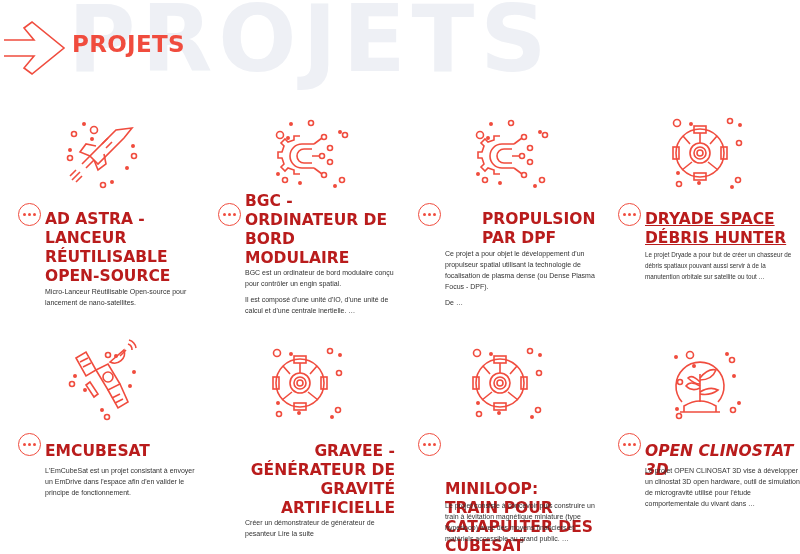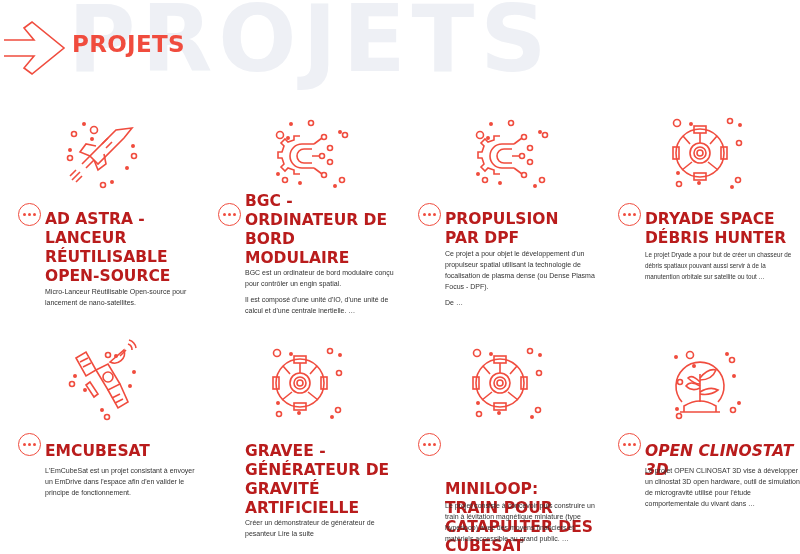--- a/index.html
+++ b/index.html
@@ -140,21 +140,21 @@
       <circle cx="90" cy="32" r="1.2" fill="#f04c3e"></circle>
         <circle cx="28" cy="74" r="1.2" fill="#f04c3e"></circle>
       <circle cx="50" cy="83" r="1.2" fill="#f04c3e"></circle>
         <circle cx="85" cy="86" r="1.2" fill="#f04c3e"></circle>
     </svg>
     <div class="more" style="top:103px;">
         <i></i>
         <i></i>
         <i></i>
       </div>
-    <div class="title" style="top:110px;">PROPULSION PAR DPF</div>
+    <div class="title" style="top:110px;margin-left:37px;">PROPULSION PAR DPF</div>
     <div class="desc" style="top:148px;">
       <p>Ce projet a pour objet le développement d'un propulseur spatial utilisant la technologie de focalisation de plasma dense (ou Dense Plasma Focus - DPF).</p>
       <p>De …</p>
     </div>
   </div>
 
   <div class="card" style="left:600px; top:0;">
     <svg class="illus" viewBox="0 0 100 100" fill="none" stroke="#f04c3e" stroke-width="1.6">
       <circle cx="50" cy="53" r="24"></circle>
       <circle cx="50" cy="53" r="10"></circle>
@@ -174,21 +174,21 @@
         <circle cx="90" cy="25" r="1.2" fill="#f04c3e"></circle>
       <circle cx="28" cy="73" r="1.2" fill="#f04c3e"></circle>
         <circle cx="49" cy="83" r="1.2" fill="#f04c3e"></circle>
       <circle cx="82" cy="87" r="1.2" fill="#f04c3e"></circle>
     </svg>
     <div class="more" style="top:103px;">
         <i></i>
         <i></i>
         <i></i>
       </div>
-    <div class="title" style="top:110px;">DRYADE SPACE DÉBRIS HUNTER</div>
+    <div class="title" style="top:110px;text-decoration:underline;">DRYADE SPACE DÉBRIS HUNTER</div>
     <div class="desc" style="top:149px; font-size:6.3px;">
       <p>Le projet Dryade a pour but de créer un chasseur de débris spatiaux pouvant aussi servir à de la manutention orbitale sur satellite ou tout …</p>
     </div>
   </div>
 
   <div class="card" style="left:0; top:230px;">
     <svg class="illus" viewBox="0 0 100 100" fill="none" stroke="#f04c3e" stroke-width="1.6">
       <path d="M26 28 L36 22 L46 40 L36 46 Z"></path>
       <path d="M30 32 L38 28 M33 37 L41 33"></path>
       <path d="M46 40 L58 34 L70 54 L58 60 Z"></path>
@@ -234,21 +234,21 @@
         <circle cx="80" cy="21" r="2.5"></circle>
         <circle cx="89" cy="43" r="2.5"></circle>
       <circle cx="29" cy="84" r="2.5"></circle>
         <circle cx="88" cy="80" r="2.5"></circle>
       <circle cx="41" cy="24" r="1.2" fill="#f04c3e"></circle>
         <circle cx="90" cy="25" r="1.2" fill="#f04c3e"></circle>
       <circle cx="28" cy="73" r="1.2" fill="#f04c3e"></circle>
         <circle cx="49" cy="83" r="1.2" fill="#f04c3e"></circle>
       <circle cx="82" cy="87" r="1.2" fill="#f04c3e"></circle>
     </svg>
-    <div class="title" style="top:112px;">GRAVEE - GÉNÉRATEUR DE GRAVITÉ ARTIFICIELLE</div>
+    <div class="title" style="top:112px;text-align:right;">GRAVEE - GÉNÉRATEUR DE GRAVITÉ ARTIFICIELLE</div>
     <div class="desc" style="top:187px;">
       <p>Créer un démonstrateur de générateur de pesanteur Lire la suite</p>
     </div>
   </div>
 
   <div class="card" style="left:400px; top:230px;">
     <svg class="illus" viewBox="0 0 100 100" fill="none" stroke="#f04c3e" stroke-width="1.6">
       <circle cx="50" cy="53" r="24"></circle>
       <circle cx="50" cy="53" r="10"></circle>
         <circle cx="50" cy="53" r="6"></circle>

